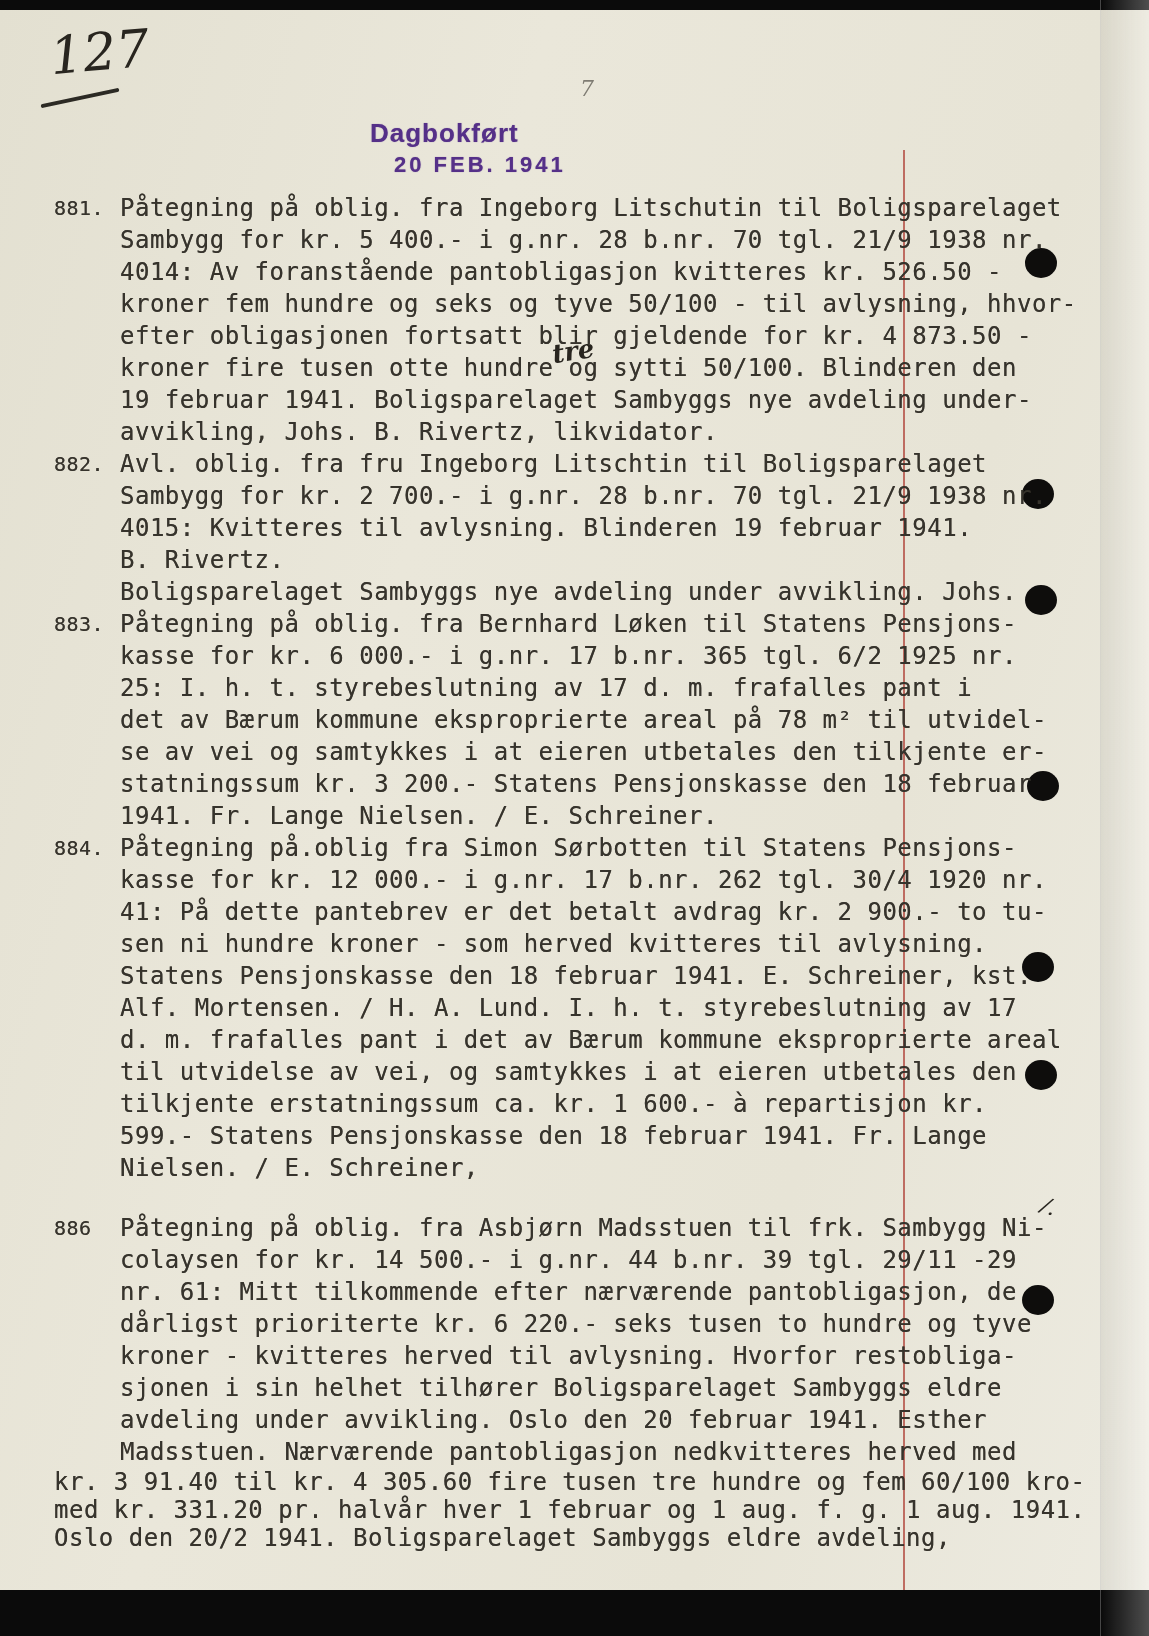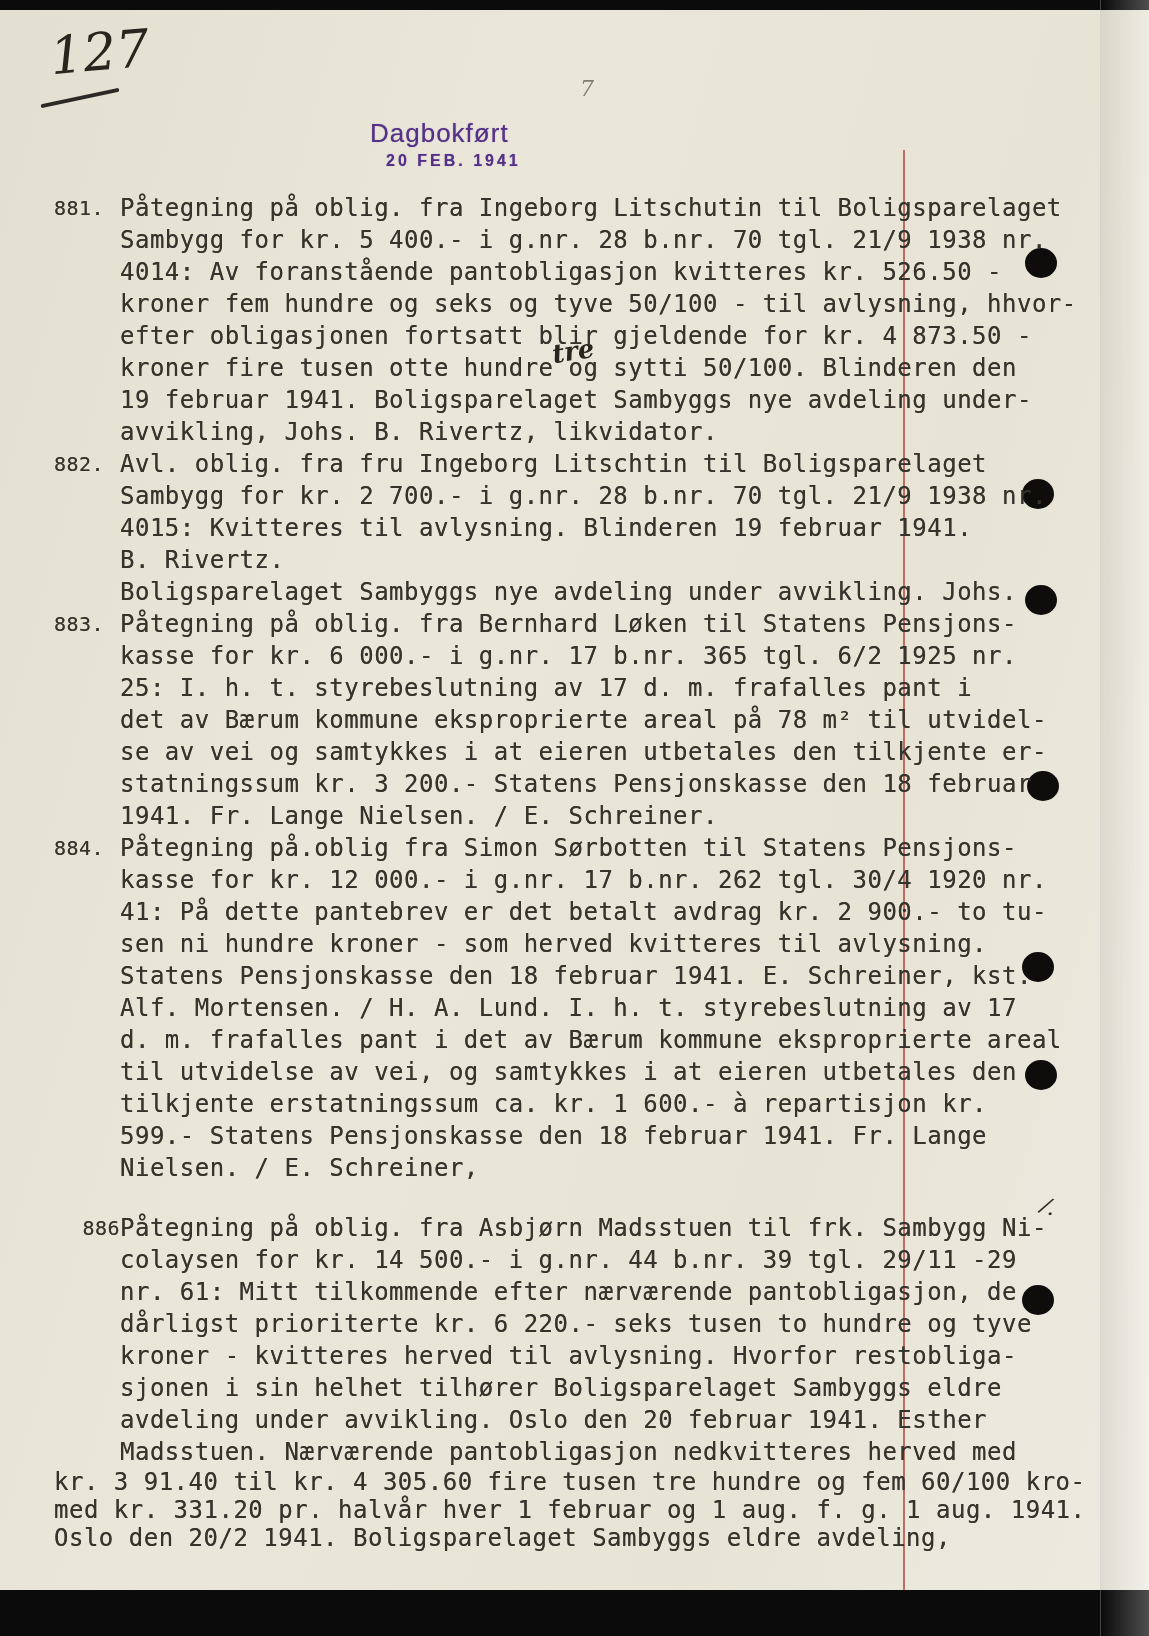--- a/index.html
+++ b/index.html
@@ -37,36 +37,36 @@
     transform:rotate(-5deg);
   }
   .page-number-underline{
     position:absolute;left:40px;top:96px;width:80px;height:4px;border-radius:2px;
     background:#2c2a24;transform:rotate(-12deg);
   }
   .stray-mark{position:absolute;left:580px;top:76px;font-size:22px;opacity:.55;}
 
   .stamp{position:absolute;left:370px;top:118px;color:var(--stamp);
     text-shadow:0 0 1px rgba(85,48,136,.6);}
-  .stamp-l1{font-family:"Liberation Sans", sans-serif;font-weight:400;
+  .stamp-l1{font-family:"Liberation Sans", sans-serif;font-weight:700;
     font-size:26px;letter-spacing:1px;}
   .stamp-l2{font-family:"Liberation Sans", sans-serif;font-weight:700;
-    font-size:16px;letter-spacing:3px;margin-top:3px;margin-left:16px;}
+    font-size:22px;letter-spacing:3px;margin-top:3px;margin-left:24px;}
 
   .insertion{position:absolute;left:552px;top:336px;font-size:26px;
     transform:rotate(-9deg);font-weight:700;}
   .pen-mark{position:absolute;left:1042px;top:1194px;font-size:22px;
     transform:rotate(22deg);}
 
   .text-block{
     position:absolute;left:54px;top:192px;width:882px;
     text-shadow:0 0 .6px rgba(42,39,32,.65);
   }
   .entry{display:flex;}
-  .entry.gap{margin-top:28px;text-align:right;}
+  .entry.gap{margin-top:28px;}
   .entry-num{flex:0 0 66px;width:66px;font-size:20px;line-height:32px;letter-spacing:.5px;}
   .entry-body{flex:1;min-width:0;}
   .tline{white-space:pre;font-size:24px;line-height:32px;height:32px;letter-spacing:.5px;}
   .tline.wide{line-height:28px;height:28px;}
 </style>
 </head>
 <body>
 
 <div class="sheet">
 

